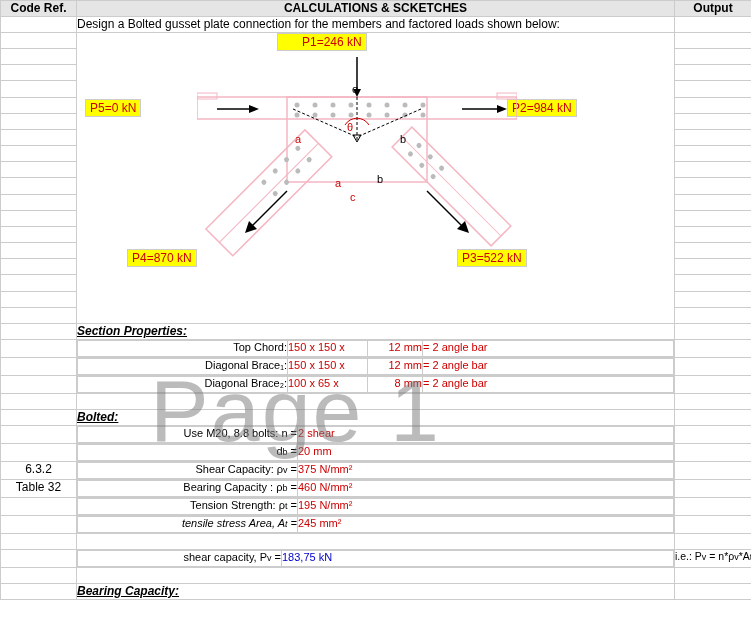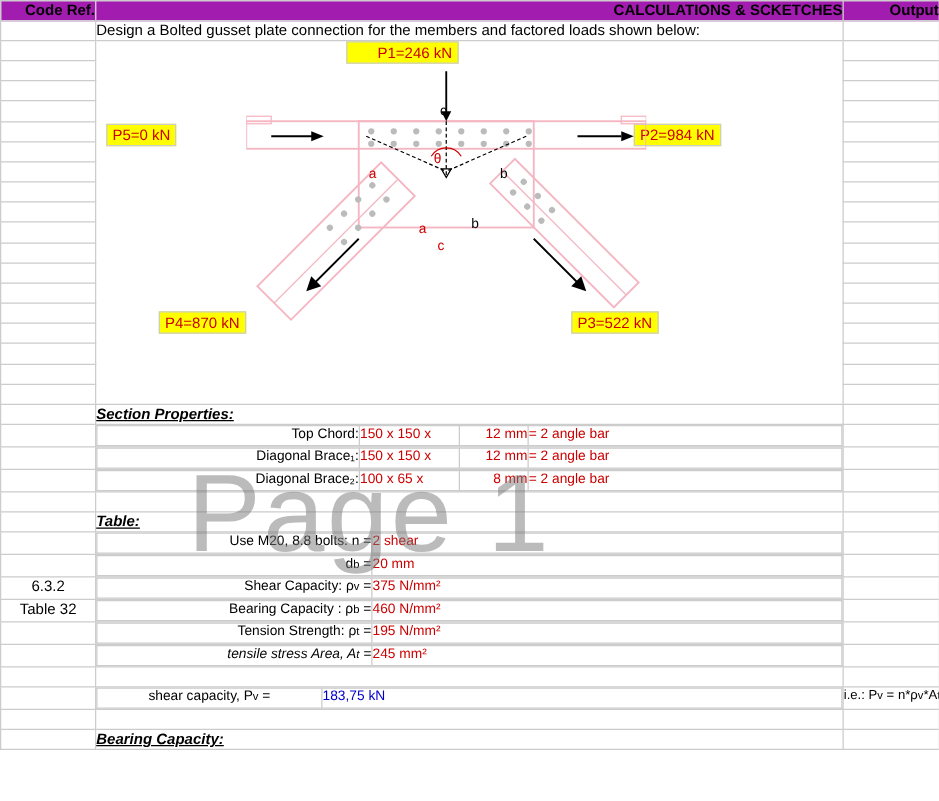--- a/index.html
+++ b/index.html
@@ -18,24 +18,24 @@
   table.main td, table.main th {
     border: 1px solid #ccc;
     padding: 0;
     vertical-align: top;
     height: 16px;
   }
   .hdr th {
     border-top: 2px solid #000;
     border-bottom: 2px solid #000;
     font-weight: bold;
-    text-align: right;
+    text-align: center;
     height: 26px;
     font-size: 12px;
-    background: #a21caf;
+    background: #e5e5e5;
   }
   .coderef { width: 76px; }
   .calcs { width: 598px; }
   .output { width: 77px; }
   .dbltop td { border-top: 2px solid #000; }
   .cell { padding: 1px 3px; white-space: nowrap; overflow: visible; }
   .prompt { font-size: 12px; padding: 3px 5px; }
   .timg { position: relative; height: 290px; }
   .hl { background: yellow; color: #c00; font-weight: normal; padding: 1px 4px; position: absolute; border: 1px solid #ccc; font-size: 12px; }
   .sub { font-size: 9px; }
@@ -311,21 +311,21 @@
         </tr>
 
   <tr>
           <td></td>
           <td></td>
           <td></td>
         </tr>
 
   <tr>
           <td></td>
-          <td class="cell sectionhdr">Table:</td>
+          <td class="cell sectionhdr">Bolted:</td>
           <td></td>
         </tr>
 
   <tr>
           <td></td>
           <td>
             <table style="width:100%;border-collapse:collapse;">
               <tbody>
                 <tr>
     <td class="cell proplabel" style="width:220px;">Use M20, 8.8 bolts: n =</td>
@@ -417,21 +417,21 @@
           <td></td>
           <td></td>
         </tr>
 
   <tr>
           <td></td>
           <td>
             <table style="width:100%;border-collapse:collapse;">
               <tbody>
                 <tr>
-    <td class="cell proplabel" style="width:180px;text-align:center;">shear capacity, P<span class="sub">v</span> =</td>
+    <td class="cell proplabel" style="width:204px;">shear capacity, P<span class="sub">v</span> =</td>
     <td class="cell b">183,75 kN</td>
   </tr>
               </tbody>
             </table>
           </td>
   <td class="outcell">i.e.: P<span class="sub">v</span> = n*ρ<span class="sub">v</span>*A<span class="sub">t</span></td>
         </tr>
 
   <tr>
           <td></td>

